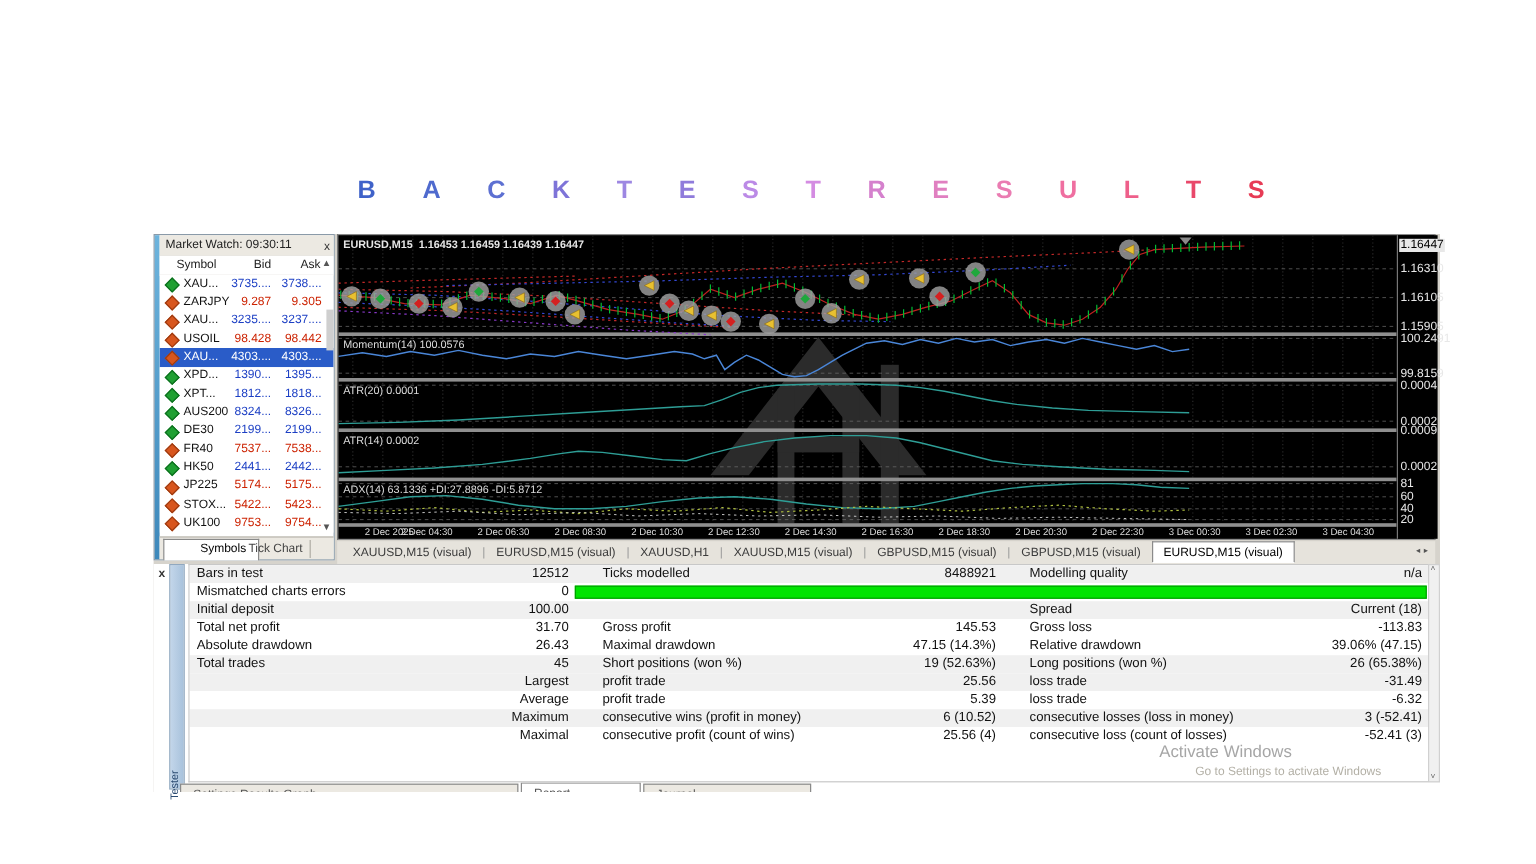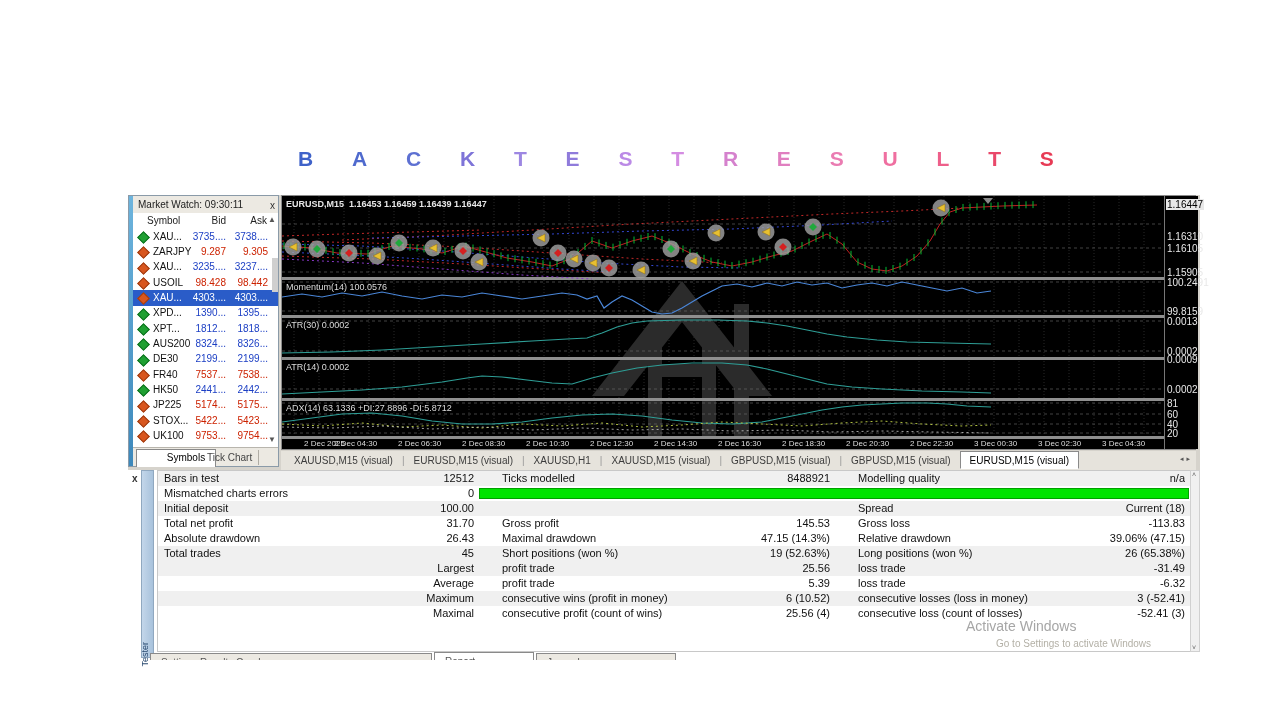--- a/index.html
+++ b/index.html
@@ -432,47 +432,47 @@
           <circle cx="501" cy="51" r="8.5" fill="#a0a0a0" fill-opacity="0.82"></circle>
           <polygon points="501,47 505,51 501,55 497,51" fill="#d42020"></polygon>
           <circle cx="531" cy="31" r="8.5" fill="#a0a0a0" fill-opacity="0.82"></circle>
           <polygon points="531,27 535,31 531,35 527,31" fill="#1fa83c"></polygon>
           <circle cx="659" cy="12" r="8.5" fill="#a0a0a0" fill-opacity="0.82"></circle>
           <polygon points="663,8 663,16 655,12" fill="#e8c030" stroke="#8a6a10" stroke-width="0.5"></polygon>
           <polygon points="701,2 711,2 706,8" fill="#8a8a8a"></polygon>
         </svg>
       <div id="chart-header">EURUSD,M15  1.16453 1.16459 1.16439 1.16447</div>
       <div class="ind-label" style="top:86px">Momentum(14) 100.0576</div>
-      <div class="ind-label" style="top:124px">ATR(30) 0.0002</div>
+      <div class="ind-label" style="top:124px">ATR(20) 0.0001</div>
       <div class="ind-label" style="top:166px">ATR(14) 0.0002</div>
       <div class="ind-label" style="top:207px">ADX(14) 63.1336 +DI:27.8896 -DI:5.8712</div>
       <div id="time-labels">
           <div class="tlabel" style="left: 2px; margin-left: 20px;">2 Dec 2025</div>
           <div class="tlabel" style="left: 52px;">2 Dec 04:30</div>
           <div class="tlabel" style="left: 116px;">2 Dec 06:30</div>
           <div class="tlabel" style="left: 180px;">2 Dec 08:30</div>
           <div class="tlabel" style="left: 244px;">2 Dec 10:30</div>
           <div class="tlabel" style="left: 308px;">2 Dec 12:30</div>
           <div class="tlabel" style="left: 372px;">2 Dec 14:30</div>
           <div class="tlabel" style="left: 436px;">2 Dec 16:30</div>
           <div class="tlabel" style="left: 500px;">2 Dec 18:30</div>
           <div class="tlabel" style="left: 564px;">2 Dec 20:30</div>
           <div class="tlabel" style="left: 628px;">2 Dec 22:30</div>
           <div class="tlabel" style="left: 692px;">3 Dec 00:30</div>
           <div class="tlabel" style="left: 756px;">3 Dec 02:30</div>
           <div class="tlabel" style="left: 820px;">3 Dec 04:30</div>
         </div>
       <div id="scale">
           <div class="plabel boxed" style="top: 3px;">1.16447</div>
-          <div class="plabel" style="top: 23px; margin-top: 12px;">1.16310</div>
+          <div class="plabel" style="top: 23px;">1.16310</div>
           <div class="plabel" style="top: 47px;">1.16105</div>
           <div class="plabel" style="top: 71px;">1.15905</div>
           <div class="plabel" style="top: 81px;">100.2491</div>
           <div class="plabel" style="top: 110px;">99.8159</div>
-          <div class="plabel" style="top: 120px;">0.0013</div>
+          <div class="plabel" style="top: 120px;">0.0004</div>
           <div class="plabel" style="top: 150px;">0.0002</div>
           <div class="plabel" style="top: 158px;">0.0009</div>
           <div class="plabel" style="top: 188px;">0.0002</div>
           <div class="plabel" style="top: 202px;">81</div>
           <div class="plabel" style="top: 213px;">60</div>
           <div class="plabel" style="top: 223px;">40</div>
           <div class="plabel" style="top: 232px;">20</div>
         </div>
     </div>
 

